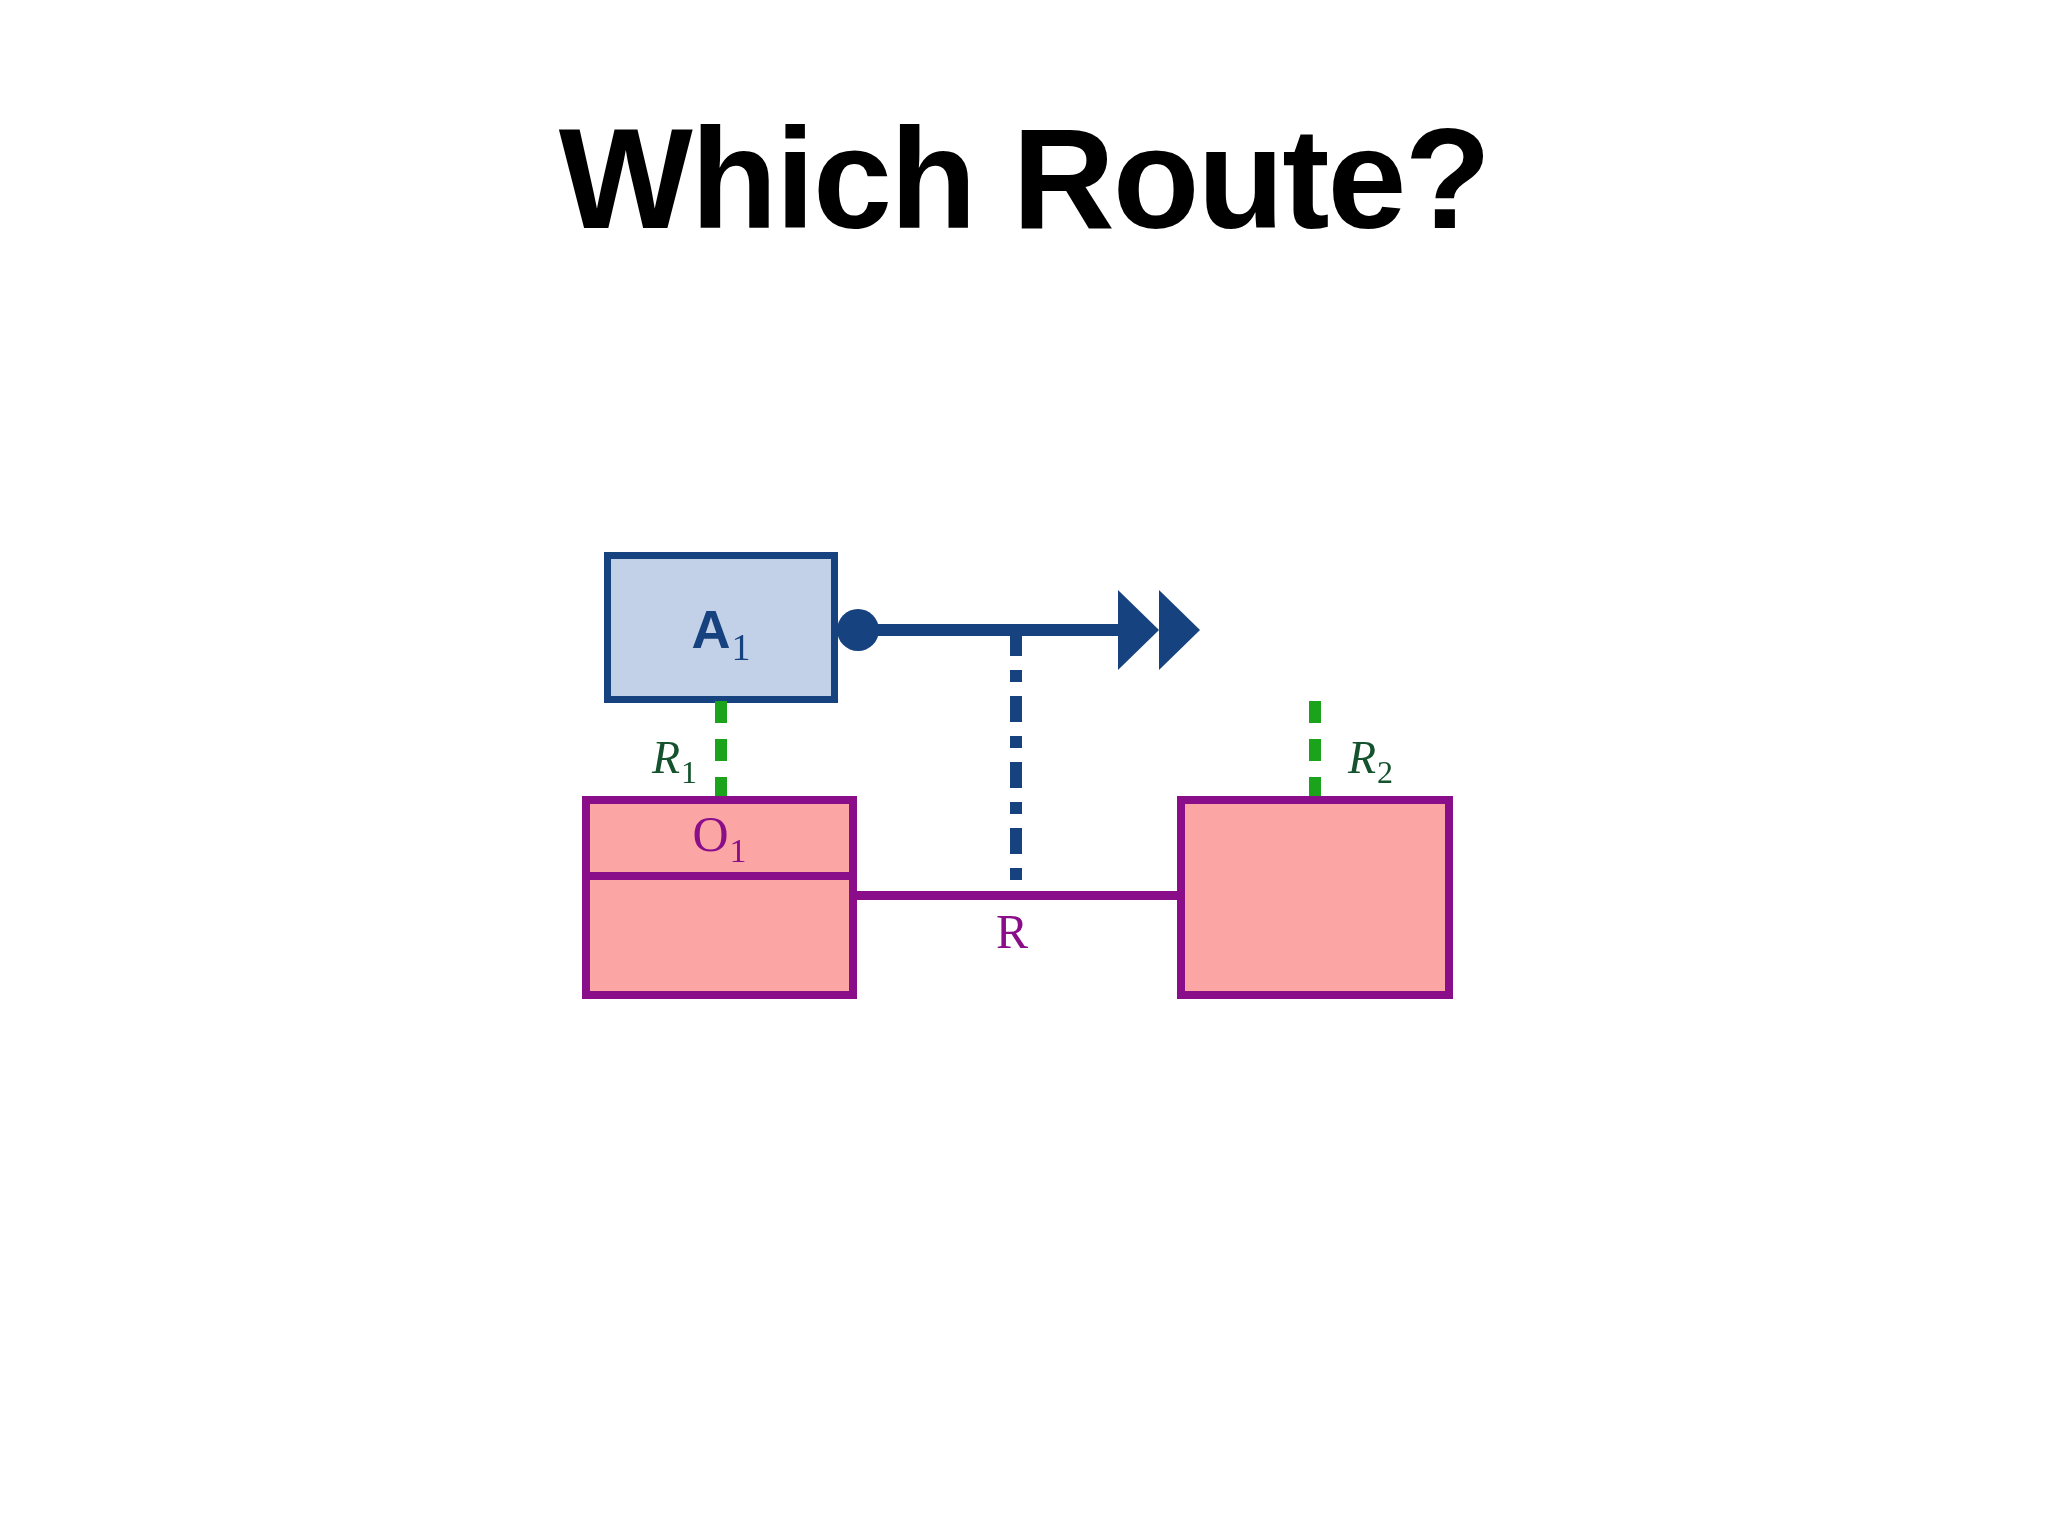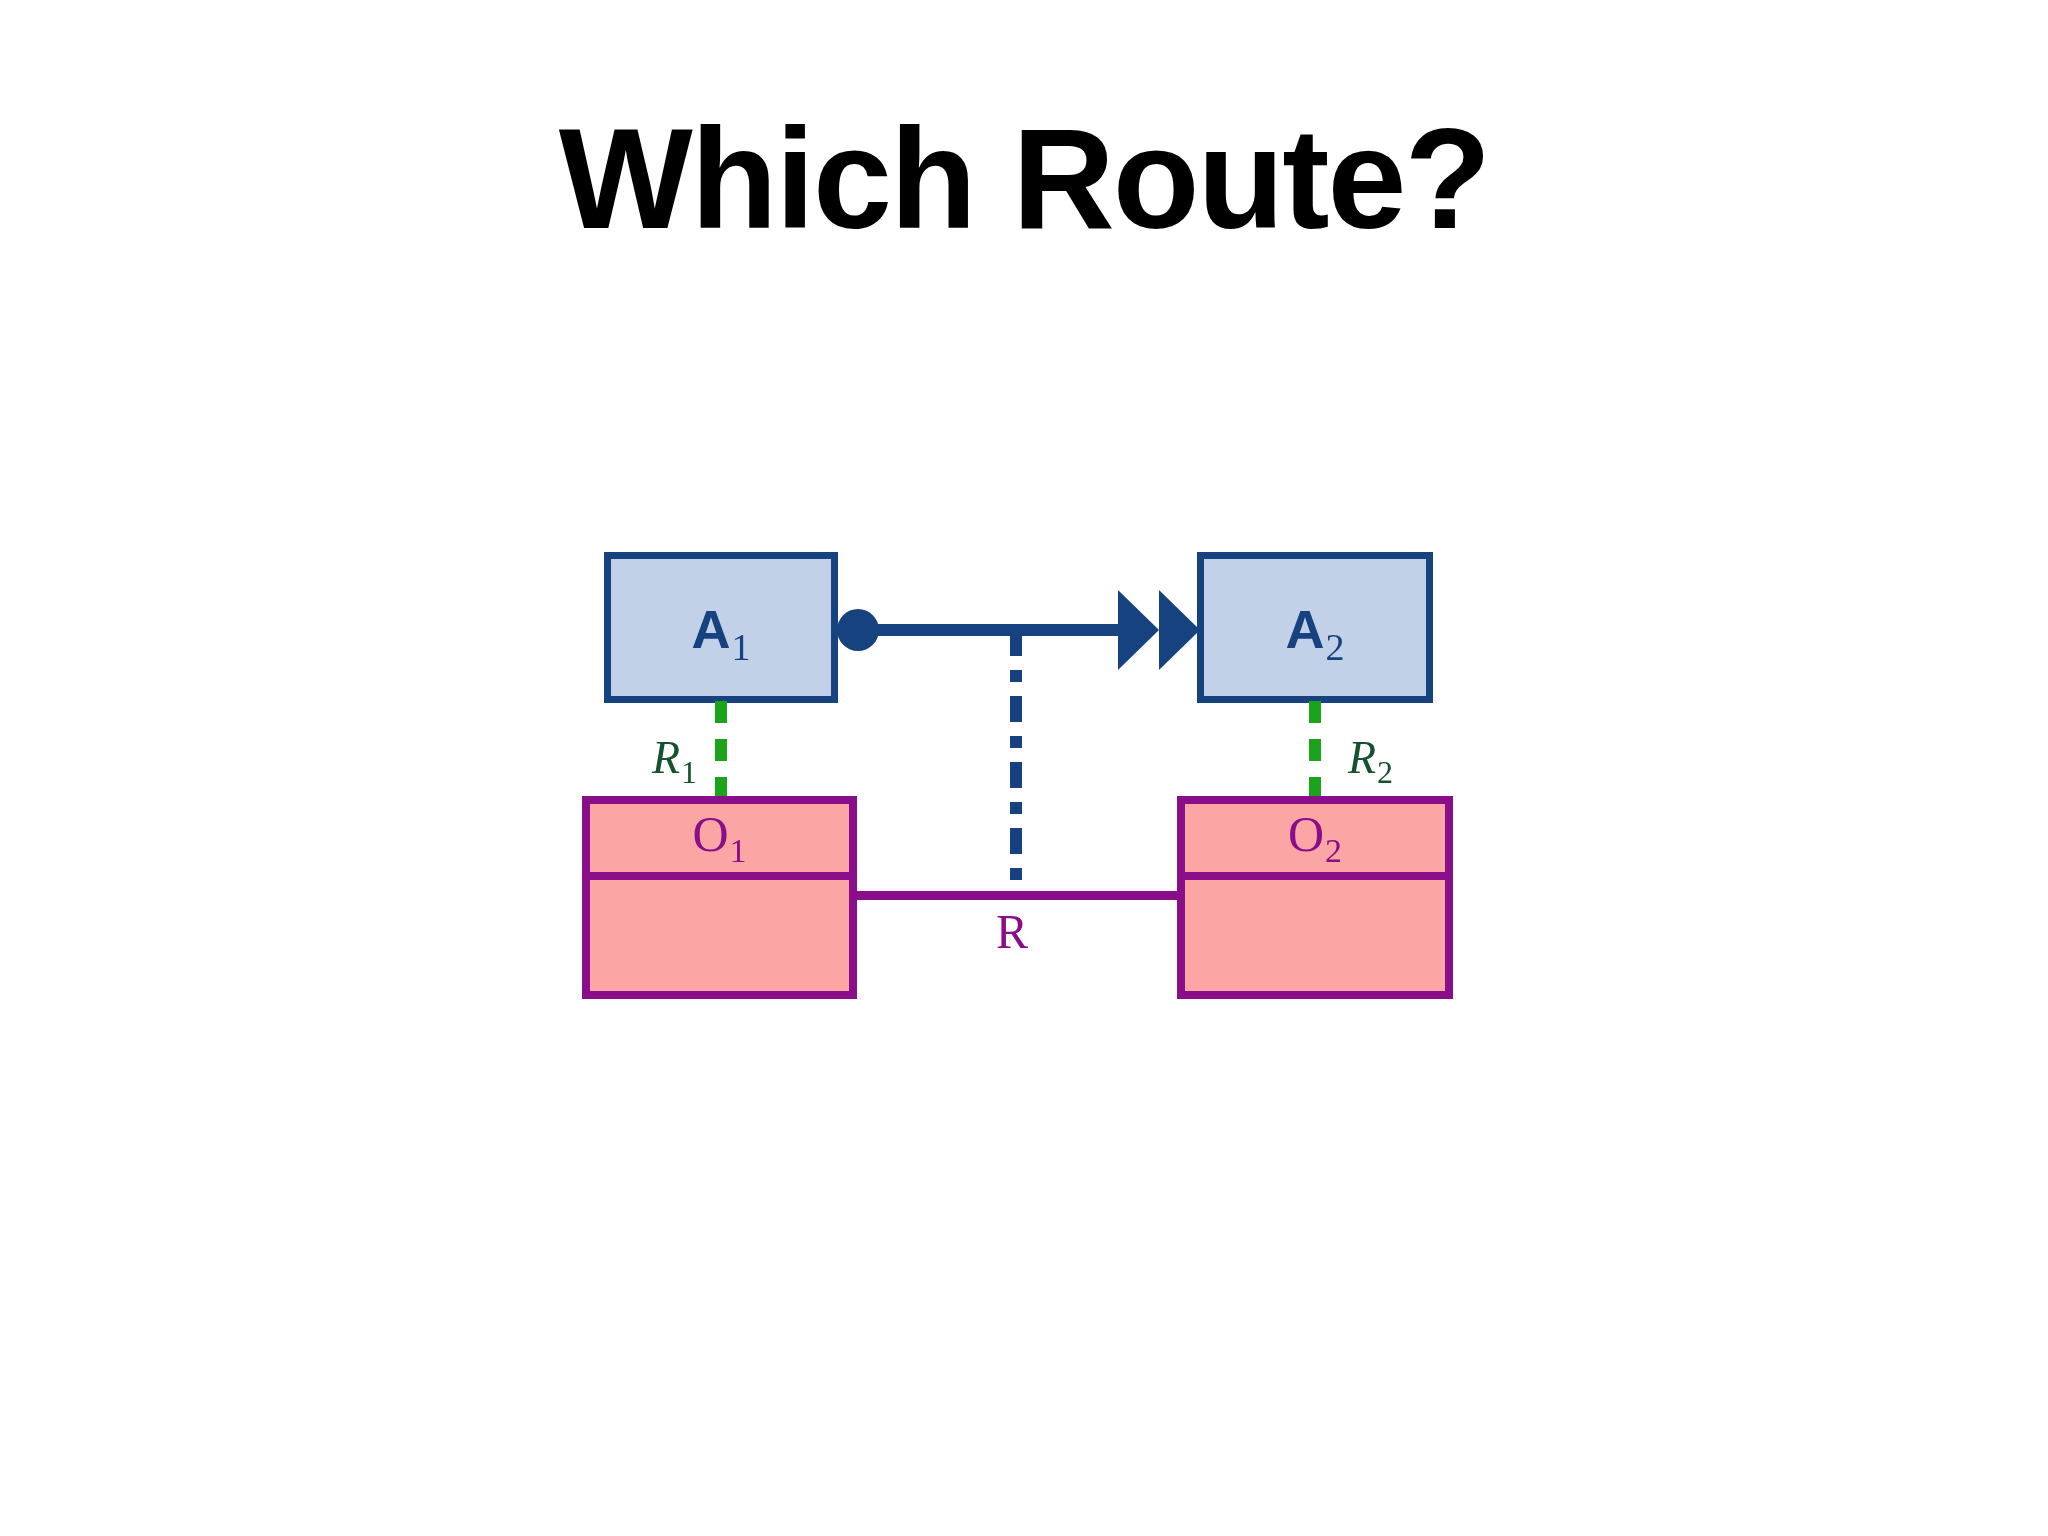--- a/index.html
+++ b/index.html
@@ -218,25 +218,20 @@
   <div id="title">Which Route?</div>
 
   <div id="diagram">
 
     <div id="agent1" class="agent-box">
       <span class="agent-label">
         <span class="base">A</span><span class="sub">1</span>
       </span>
     </div>
 
-    <div id="agent2" class="agent-box">
-      <span class="agent-label">
-        <span class="base">A</span><span class="sub">2</span>
-      </span>
-    </div>
 
     <div id="assoc-dot"></div>
     <div id="assoc-line"></div>
     <svg id="assoc-arrowhead" viewBox="0 0 82 80">
       <polygon points="0,0 41,40 0,80" fill="#16427f"></polygon>
       <polygon points="41,0 82,40 41,80" fill="#16427f"></polygon>
     </svg>
 
     <div id="nav-dashdot"></div>
 
@@ -248,23 +243,20 @@
     <div id="green-label-2" class="green-label"><span>R</span><span class="sub">2</span></div>
 
     <div id="object1" class="object-box">
       <div class="object-head">
         <span class="object-label"><span>O</span><span class="sub">1</span></span>
       </div>
       <div class="object-body"></div>
     </div>
 
     <div id="object2" class="object-box">
-      <div class="object-head">
-        <span class="object-label"><span>O</span><span class="sub">2</span></span>
-      </div>
       <div class="object-body"></div>
     </div>
 
     <div id="relation-line"></div>
     <div id="relation-label">R</div>
 
   </div>
 </div>
 
 </body></html>

